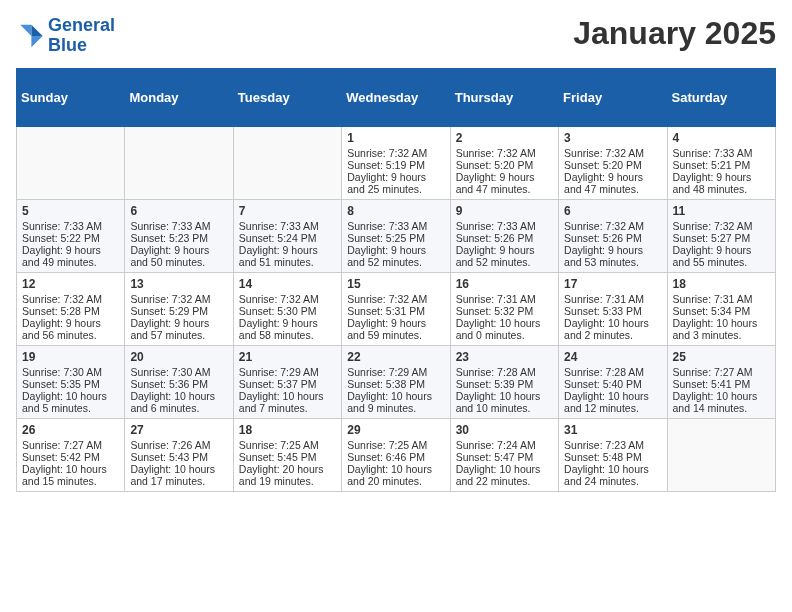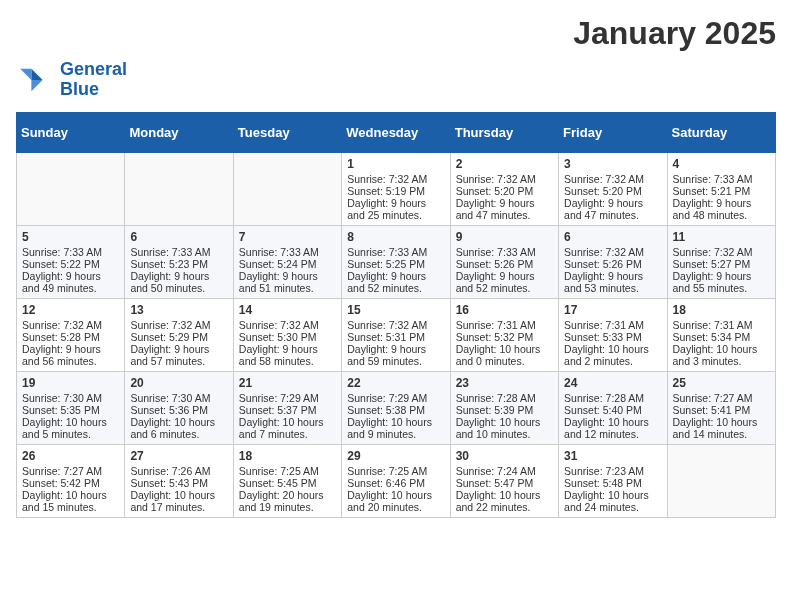--- a/index.html
+++ b/index.html
@@ -12,22 +12,21 @@
     }
     .header {
       display: flex;
       justify-content: space-between;
       align-items: flex-start;
       margin-bottom: 12px;
     }
     .logo {
       display: flex;
       align-items: center;
-      gap: 16px;
-      margin-top: 44px;
+      gap: 4px;
     }
     .logo-text {
       font-size: 18px;
       font-weight: bold;
       color: #333;
       line-height: 1.1;
     }
     .logo-text span {
       color: #1a5fa8;
     }
@@ -50,21 +49,21 @@
       color: #555;
     }
     .calendar {
       width: 100%;
       border-collapse: collapse;
     }
     .calendar th {
       background-color: #1a5fa8;
       color: #fff;
       font-size: 13px;
-      padding: 12px 4px;
+      padding: 21px 4px;
       text-align: left;
       border: 1px solid #1a5fa8;
       font-weight: bold;
     }
     .calendar td {
       border: 1px solid #ccc;
       vertical-align: top;
       padding: 4px 5px;
       width: 108px;
       min-height: 80px;

